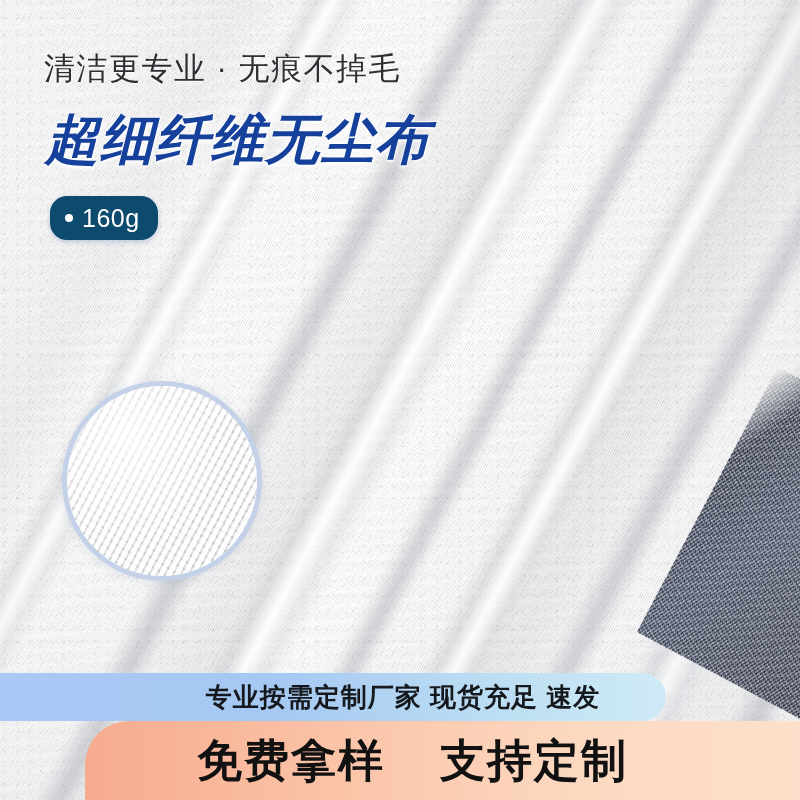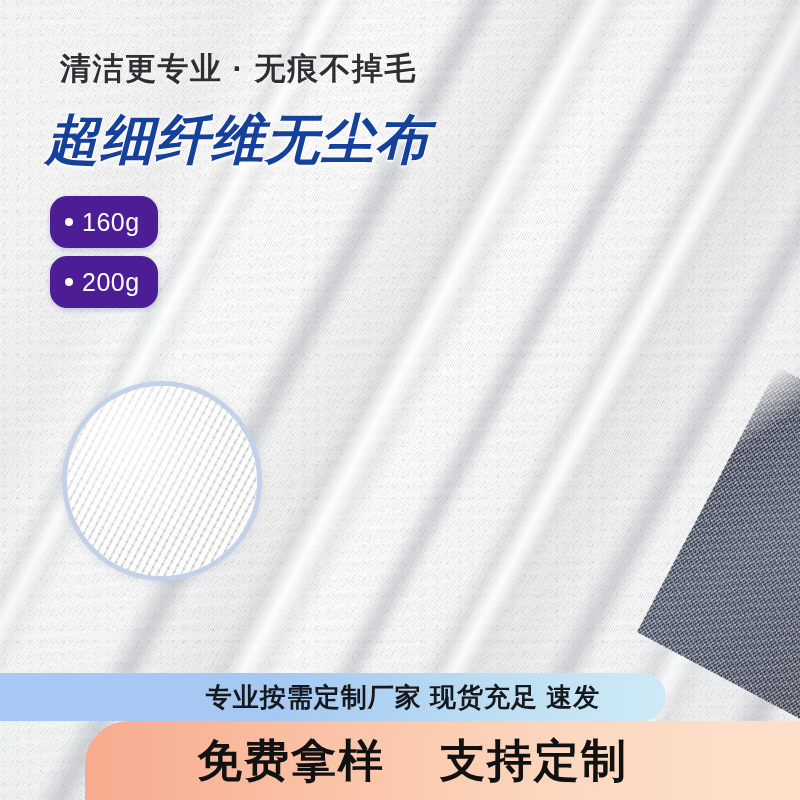--- a/index.html
+++ b/index.html
@@ -150,23 +150,23 @@
   }
   .magnifier-gloss {
     position:absolute; inset:0;
     background:radial-gradient(ellipse at 32% 26%,
       rgba(255,255,255,.7) 0%, rgba(255,255,255,0) 58%);
   }
 
   
   .subtitle {
     position:absolute;
-    left:60px; top:48px;
+    left:44px; top:48px;
     font-size:31px;
-    font-weight:700;
+    font-weight:400;
     letter-spacing:1.5px;
     color:#2d2f33;
     white-space:nowrap;
     text-shadow:0 1px 2px rgba(255,255,255,.9);
   }
 
   .headline {
     position:absolute;
     left:45px; top:104px;
     font-size:54px;
@@ -187,24 +187,24 @@
     position:absolute;
     left:50px; top:196px;
     display:flex;
     flex-direction:column;
     gap:8px;
   }
   .badge {
     display:flex;
     align-items:center;
     gap:9px;
-    height:52px;
+    height:44px;
     padding:0 18px 0 15px;
     border-radius:17px;
-    background:#4c1d95;
+    background:#0c4a6e;
     box-shadow:0 2px 5px rgba(30,70,150,.24);
     width:max-content;
   }
   .badge-dot {
     width:8px; height:8px;
     border-radius:50%;
     background:#ffffff;
     flex:none;
   }
   .badge-label {
@@ -289,24 +289,20 @@
   <div class="headline">超细纤维无尘布</div>
 
   <div class="badges">
 
     <div class="badge">
       <span class="badge-dot"></span>
       <span class="badge-label">160g</span>
     </div>
 
 
-    <div class="badge">
-      <span class="badge-dot"></span>
-      <span class="badge-label">200g</span>
-    </div>
 
   </div>
 
   <div class="tagline-bar">
     <span class="tagline-text">专业按需定制厂家 现货充足 速发</span>
   </div>
 
   <div class="cta-banner">
     <span class="cta-text">
       <span>免费拿样</span>

